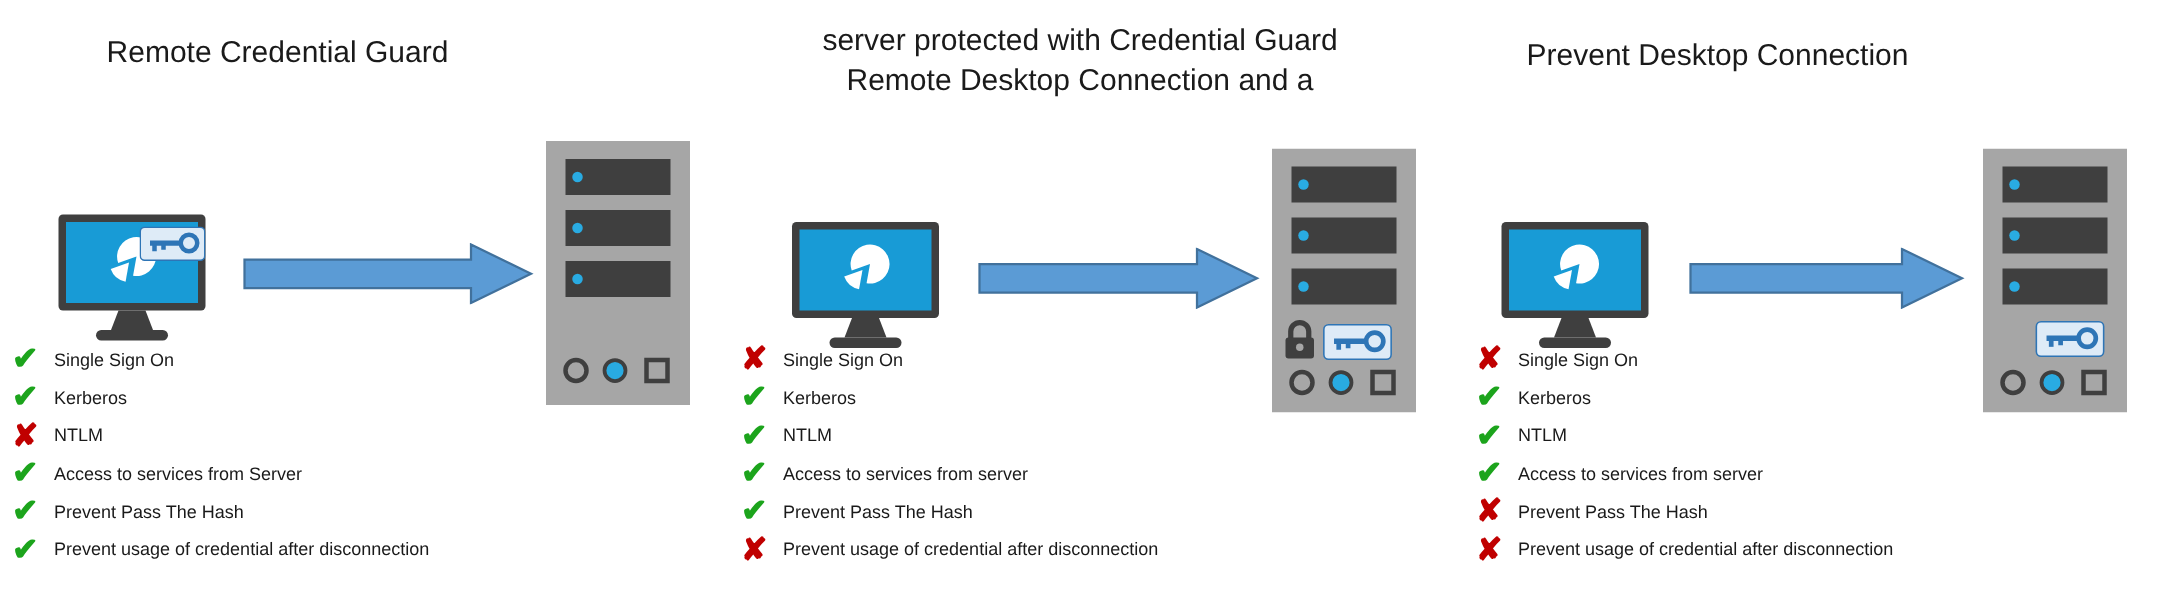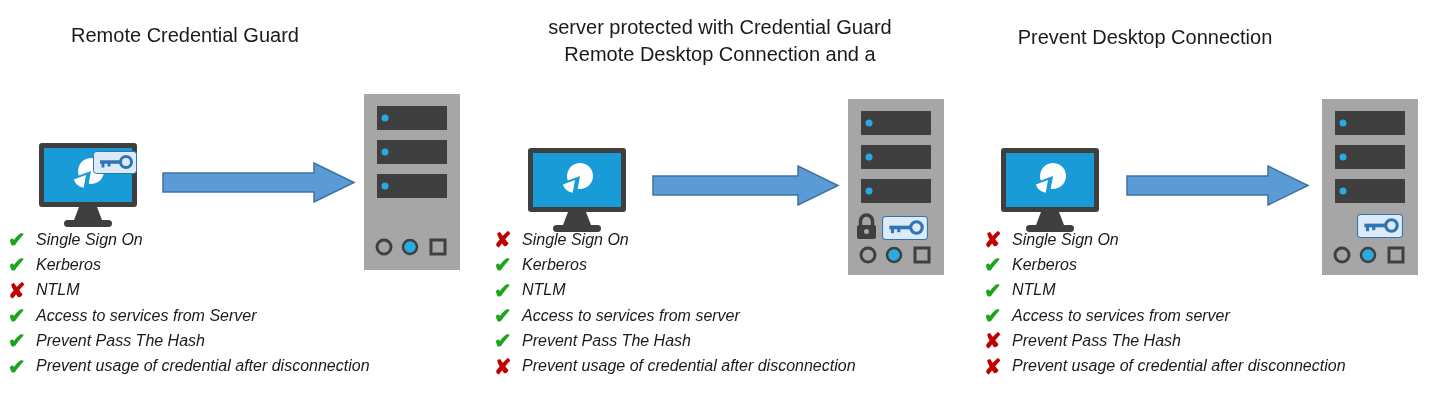--- a/index.html
+++ b/index.html
@@ -27,23 +27,22 @@
     width: 28px;
     font-size: 21px;
     font-weight: 700;
     line-height: 1;
     flex: 0 0 28px;
   }
   .mark[data-status="yes"] { color: var(--check-green, #00a33c); }
   .mark[data-status="no"]  { color: var(--cross-red, #c00000); }
   .check-label {
     color: var(--text, #1a1a1a);
-    font-size: 16px;
+    font-size: 12px;
     white-space: nowrap;
-    font-style: italic;
   }
 
   
   .sg-dark      { fill: var(--device-dark, #3f3f3f); }
   .sg-screen    { fill: var(--screen-blue, #189bd6); }
   .sg-white     { fill: #ffffff; }
   .sg-gray      { fill: var(--server-gray, #a6a6a6); }
   .sg-led       { fill: var(--led-blue, #29abe2); }
   .sg-ring      { stroke: var(--device-dark, #3f3f3f); stroke-width: 3; fill: none; }
   .sg-led-big   { fill: var(--led-blue, #29abe2); stroke: var(--device-dark, #3f3f3f); stroke-width: 2.5; }

